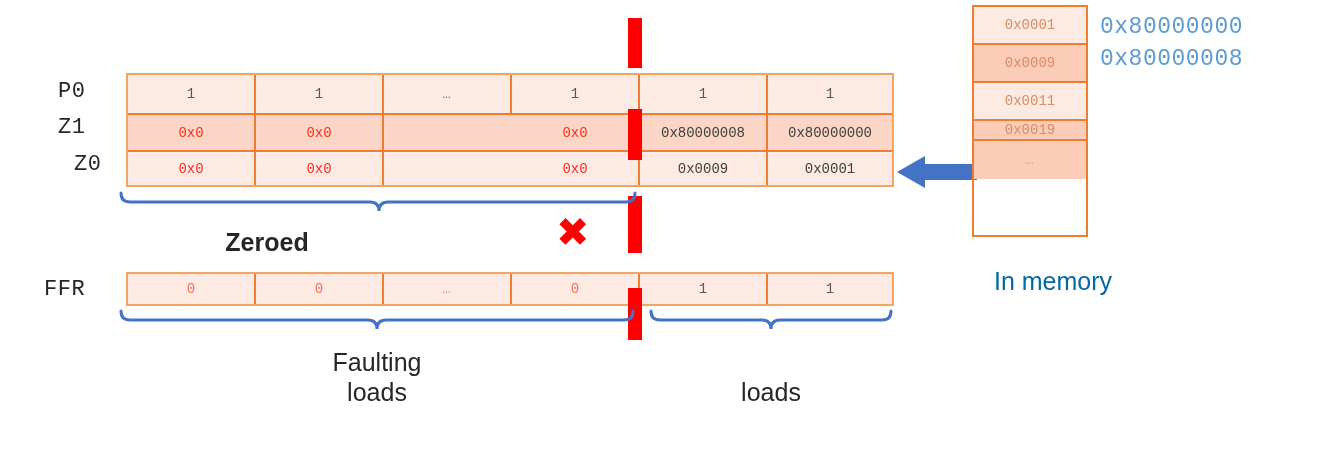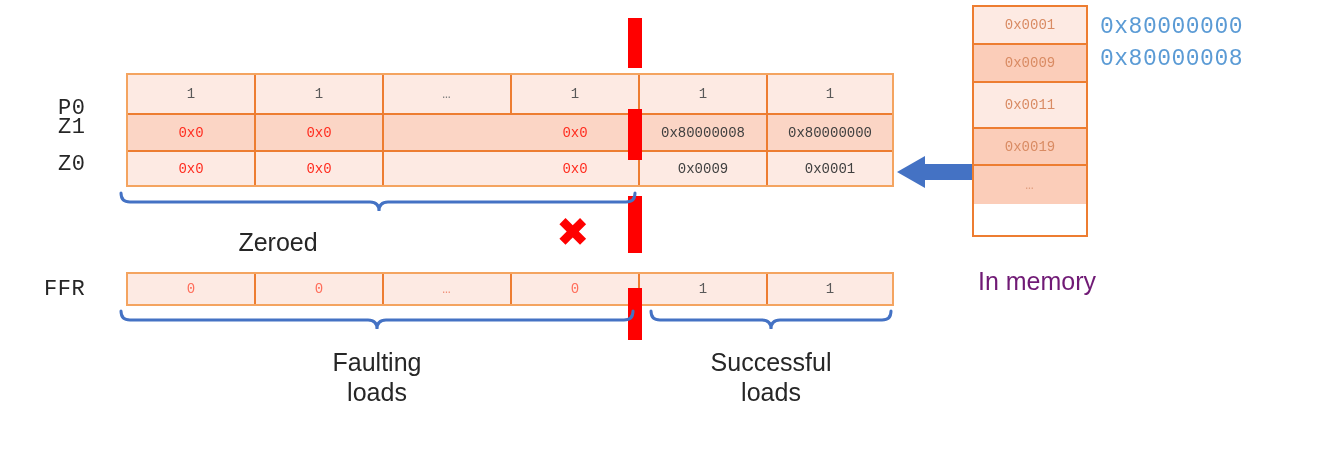--- a/index.html
+++ b/index.html
@@ -154,32 +154,33 @@
     white-space: nowrap;
   }
 
   
   .blue-arrow { position: absolute; }
 
   .mem-caption {
     position: absolute;
     font-family: "Liberation Sans", sans-serif;
     font-size: 25px;
-    color: #701a75;
-    white-space: nowrap;
+    color: #0369a1;
+    white-space: nowrap;
+    margin-left: 16px;
   }
 </style>
 </head>
 <body>
 
 <div class="stage">
 
-  <div class="reg-label" style="left:58px; top:96px;">P0</div>
+  <div class="reg-label" style="left:58px; top:79px;">P0</div>
   <div class="reg-label" style="left:58px; top:115px;">Z1</div>
-  <div class="reg-label" style="left:58px; top:152px;">Z0</div>
+  <div class="reg-label" style="left:74px; top:152px;">Z0</div>
   <div class="reg-label" style="left:44px; top:277px;">FFR</div>
 
   <div class="vec-table" style="left:126px; top:73px; width:768px; height:114px;">
 
     <div class="vec-row row-p0" style="top:0px; height:38px; width:764px;">
       <div class="vec-cell" style="width:128px;">1</div>
       <div class="vec-cell" style="width:128px;">1</div>
       <div class="vec-cell val-dots" style="width:128px;">…</div>
       <div class="vec-cell" style="width:128px;">1</div>
       <div class="vec-cell" style="width:128px;">1</div>
@@ -219,47 +220,47 @@
   <div class="red-bar" style="left:628px; top:18px;  width:14px; height:50px;"></div>
   <div class="red-bar" style="left:628px; top:109px; width:14px; height:51px;"></div>
   <div class="red-bar" style="left:628px; top:196px; width:14px; height:57px;"></div>
   <div class="red-bar" style="left:628px; top:288px; width:14px; height:52px;"></div>
 
   <div class="red-x" style="left:556px; top:212px;">✖</div>
 
   <svg class="brace-svg" style="left:118px; top:190px; width:520px; height:30px;" viewBox="0 0 520 30">
     <path d="M 3,3 Q 3,12 12,12 L 252,12 Q 261,12 261,21 Q 261,12 270,12 L 508,12 Q 517,12 517,3" fill="none" stroke="#4472c4" stroke-width="3" stroke-linecap="round"></path>
   </svg>
-  <div class="caption" style="left:278px; top:228px; width:200px; margin-left:-100px;">Zeroed</div>
+  <div class="caption" style="left:267px; top:228px; width:200px; margin-left:-100px;font-weight:bold;">Zeroed</div>
 
   <svg class="brace-svg" style="left:118px; top:308px; width:518px; height:30px;" viewBox="0 0 518 30">
     <path d="M 3,3 Q 3,12 12,12 L 250,12 Q 259,12 259,21 Q 259,12 268,12 L 506,12 Q 515,12 515,3" fill="none" stroke="#4472c4" stroke-width="3" stroke-linecap="round"></path>
   </svg>
   <div class="caption" style="left:377px; top:348px; width:260px; margin-left:-130px;">
     <span>Faulting</span><br>
     <span>loads</span>
   </div>
 
   <svg class="brace-svg" style="left:648px; top:308px; width:246px; height:30px;" viewBox="0 0 246 30">
     <path d="M 3,3 Q 3,12 12,12 L 114,12 Q 123,12 123,21 Q 123,12 132,12 L 234,12 Q 243,12 243,3" fill="none" stroke="#4472c4" stroke-width="3" stroke-linecap="round"></path>
   </svg>
   <div class="caption" style="left:771px; top:348px; width:280px; margin-left:-140px;">
-    <span>Successful</span><br>
+    <br>
     <span>loads</span>
   </div>
 
   <svg class="blue-arrow" style="left:895px; top:155px; width:82px; height:34px;" viewBox="0 0 82 34">
     <path d="M 82,9 L 30,9 L 30,1 L 2,17 L 30,33 L 30,25 L 82,25 Z" fill="#4472c4"></path>
   </svg>
 
   <div class="mem-stack" style="left:972px; top:5px; width:116px; height:232px;">
     <div class="mem-cell mem-light" style="height:38px;">0x0001</div>
     <div class="mem-cell mem-dark" style="height:38px;">0x0009</div>
-    <div class="mem-cell mem-light" style="height:46px;">0x0011</div>
-    <div class="mem-cell mem-dark" style="height:37px;">0x0019</div>
+    <div class="mem-cell mem-light" style="height:38px;">0x0011</div>
+    <div class="mem-cell mem-dark" style="height:20px;">0x0019</div>
     <div class="mem-cell mem-dark mem-dots" style="height:38px;">…</div>
   </div>
 
   <div class="addr-list" style="left:1100px; top:12px;">
     <div class="addr">0x80000000</div>
     <div class="addr">0x80000008</div>
   </div>
 
   <div class="mem-caption" style="left:978px; top:267px;">In memory</div>
 

